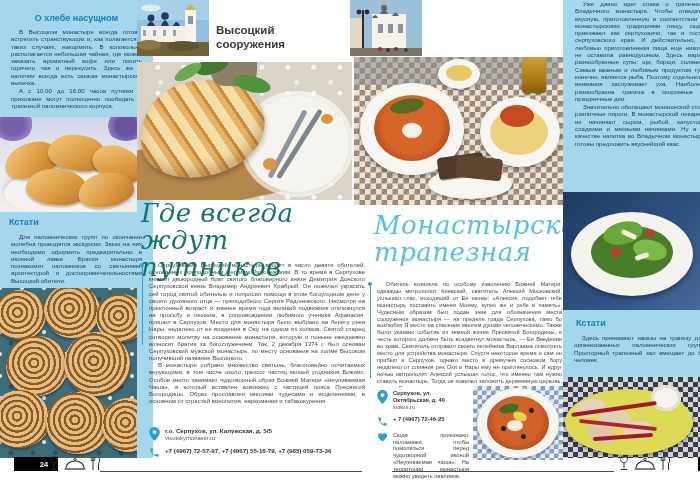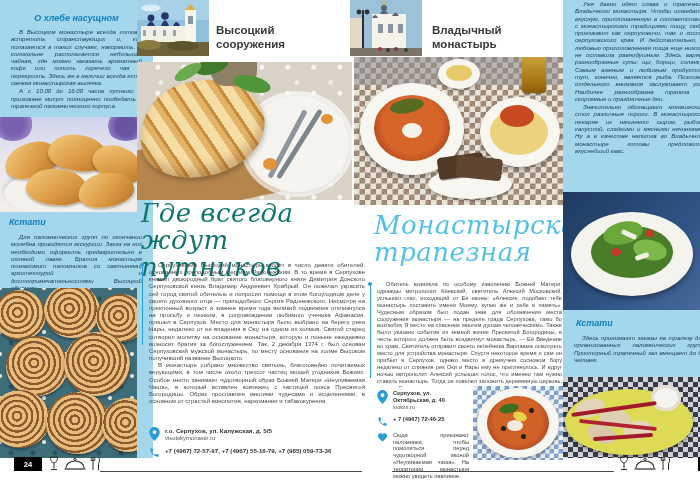--- a/index.html
+++ b/index.html
@@ -1,20 +1,20 @@
 <!DOCTYPE html>
 <html><head>
 <meta charset="utf-8">
 <style>
   html,body{margin:0;padding:0;}
   body{font-family:"Liberation Sans",sans-serif;background:#e8e8e8;}
   .spread{position:relative;width:700px;height:495px;background:#ffffff;overflow:hidden;margin:0 auto;}
 
   
-  .sidebar{position:absolute;top:0;width:153px;height:458px;background:#a4d6ec;font-style:italic;}
+  .sidebar{position:absolute;top:0;width:153px;height:458px;background:#a4d6ec;}
   .sidebar.left{left:0;}
   .sidebar.right{left:563px;}
   .sb-title{color:#1180c2;font-weight:bold;font-size:9px;margin:0;padding:13px 12px 5px 12px;}
   .sb-title.centered{text-align:center;}
   .sb-text{color:#1d4064;font-size:6.1px;line-height:7.3px;text-align:justify;margin:0;padding:0 11px;}
   .sb-text p{margin:0 0 1px 0;text-indent:8px;}
   .sb-photo{position:absolute;left:0;width:137px;overflow:hidden;}
 
   
   .head-photo{position:absolute;top:0;height:56px;width:72px;overflow:hidden;}
@@ -35,21 +35,21 @@
 
   .contacts{position:absolute;}
   .c-row{display:flex;align-items:flex-start;margin-bottom:5px;}
   .c-icon{flex:0 0 11px;margin-right:5px;margin-top:0;}
   .c-main{font-size:6.2px;font-weight:bold;color:#333;line-height:7.5px;}
   .c-sub{font-size:5.9px;color:#555;line-height:7px;}
   .c-note{font-size:5.7px;color:#444;line-height:6.9px;font-weight:normal;text-align:justify;}
 
   
   .page-badge{position:absolute;top:457px;width:28px;height:14px;background:#000;color:#fff;
-    font-size:7.5px;font-weight:bold;display:flex;align-items:center;justify-content:center;}
+    font-size:7.5px;font-weight:bold;display:flex;align-items:center;justify-content:center;padding-left:16px;}
   .foot-icons{position:absolute;top:456px;display:flex;gap:4px;align-items:flex-end;}
   .foot-line{position:absolute;top:471px;height:1px;background:#4a4a4a;}
 
   
   .shape{position:absolute;}
 
   .ph-bread{background:#d9d3c8;
     background-image:radial-gradient(circle at 80% 20%,rgba(255,255,255,.8) 0 2px,transparent 3px),
       radial-gradient(circle at 70% 60%,rgba(255,255,255,.55) 0 2px,transparent 3px);
     background-size:26px 26px,34px 34px;}
@@ -203,21 +203,20 @@
       <rect x="12" y="10" width="2" height="38" fill="#2e2e2e"></rect>
       <circle cx="9" cy="12" r="2.4" fill="#2e2e2e"></circle>
       <circle cx="17" cy="12" r="2.4" fill="#2e2e2e"></circle>
       <rect x="0" y="48" width="72" height="8" fill="#7d7468"></rect>
       <circle cx="30" cy="49" r="2" fill="#a63030"></circle>
       <circle cx="38" cy="50" r="2" fill="#333a44"></circle>
       <circle cx="46" cy="49" r="2" fill="#7a2e52"></circle>
       <circle cx="56" cy="50" r="2" fill="#2e4a33"></circle>
     </svg>
   </div>
-  <div class="head-title" style="left:432px;">Владычный монастырь</div>
 
   <div class="big-photo ph-meal" style="left:354px;top:57px;width:209px;height:148px;">
     <div class="shape" style="left:-4px;top:-6px;width:209px;height:34px;background:#8f8f93;opacity:.55;"></div>
     <div class="shape" style="left:84px;top:2px;width:42px;height:30px;border-radius:50%;background:#f7f5f0;box-shadow:0 2px 3px rgba(0,0,0,.25);"></div>
     <div class="shape" style="left:92px;top:8px;width:26px;height:16px;border-radius:50%;background:#e8c96a;"></div>
     <div class="shape" style="left:168px;top:-2px;width:24px;height:38px;border-radius:3px;background:linear-gradient(180deg,#caa53a 0%,#a87414 70%,#8a5c0e 100%);box-shadow:0 1px 2px rgba(0,0,0,.3);"></div>
     <div class="shape" style="left:6px;top:26px;width:104px;height:92px;border-radius:50%;background:#f8f6f1;box-shadow:0 3px 5px rgba(0,0,0,.3);"></div>
     <div class="shape" style="left:20px;top:38px;width:76px;height:66px;border-radius:50%;background:radial-gradient(circle at 50% 45%,#d6652a 0 55%,#b4481e 78%,#9a3a18 100%);"></div>
     <div class="shape" style="left:48px;top:66px;width:20px;height:15px;border-radius:50%;background:#f5f2ea;"></div>
     <div class="shape" style="left:36px;top:42px;width:34px;height:14px;border-radius:50%;background:#3f6d22;opacity:.85;transform:rotate(-10deg);"></div>

